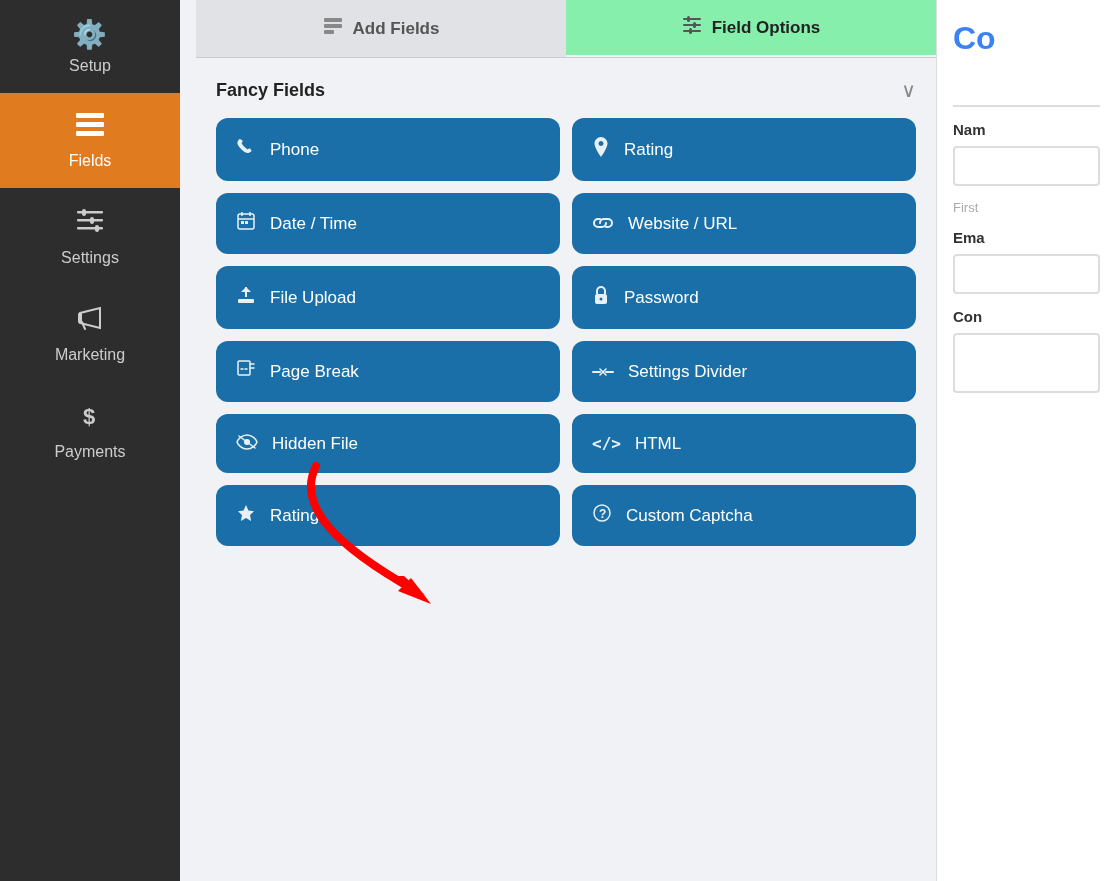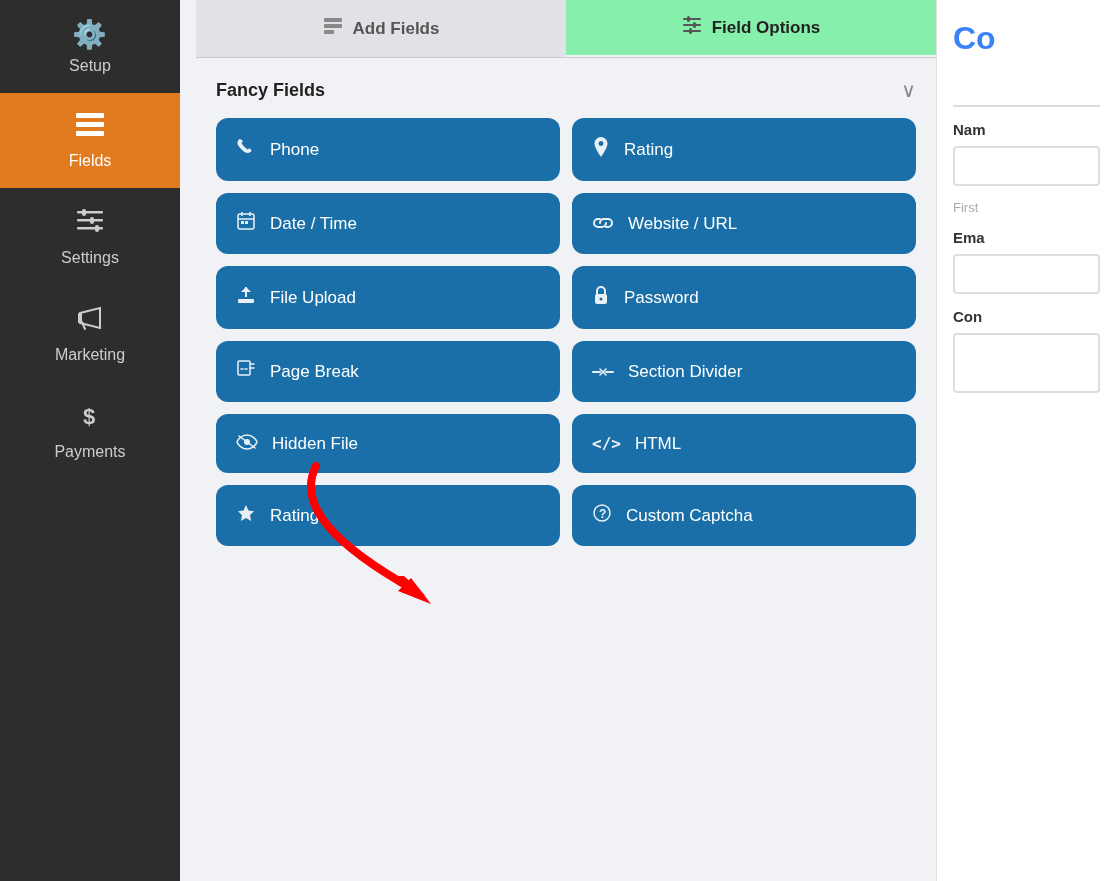--- a/index.html
+++ b/index.html
@@ -344,21 +344,21 @@
 
         <button class="field-btn">
           <span class="btn-icon">
             <svg width="22" height="12" viewBox="0 0 22 12" fill="white">
               <line x1="1" y1="6" x2="8" y2="6" stroke="white" stroke-width="2" stroke-linecap="round"></line>
               <line x1="14" y1="6" x2="21" y2="6" stroke="white" stroke-width="2" stroke-linecap="round"></line>
               <path d="M8 3L11 6L8 9" stroke="white" stroke-width="1.5" fill="none" stroke-linecap="round" stroke-linejoin="round"></path>
               <path d="M14 3L11 6L14 9" stroke="white" stroke-width="1.5" fill="none" stroke-linecap="round" stroke-linejoin="round"></path>
             </svg>
           </span>
-          <span>Section Divider</span>
+          <span>Settings Divider</span>
         </button>
 
         <button class="field-btn">
           <span class="btn-icon">
             <svg width="22" height="16" viewBox="0 0 22 16" fill="white">
               <path d="M11 1C6 1 2 5 1 8C2 11 6 15 11 15C16 15 20 11 21 8C20 5 16 1 11 1Z" stroke="white" stroke-width="1.5" fill="none"></path>
               <circle cx="11" cy="8" r="3" fill="white"></circle>
               <line x1="3" y1="2" x2="19" y2="14" stroke="white" stroke-width="1.5" stroke-linecap="round"></line>
             </svg>
           </span>

